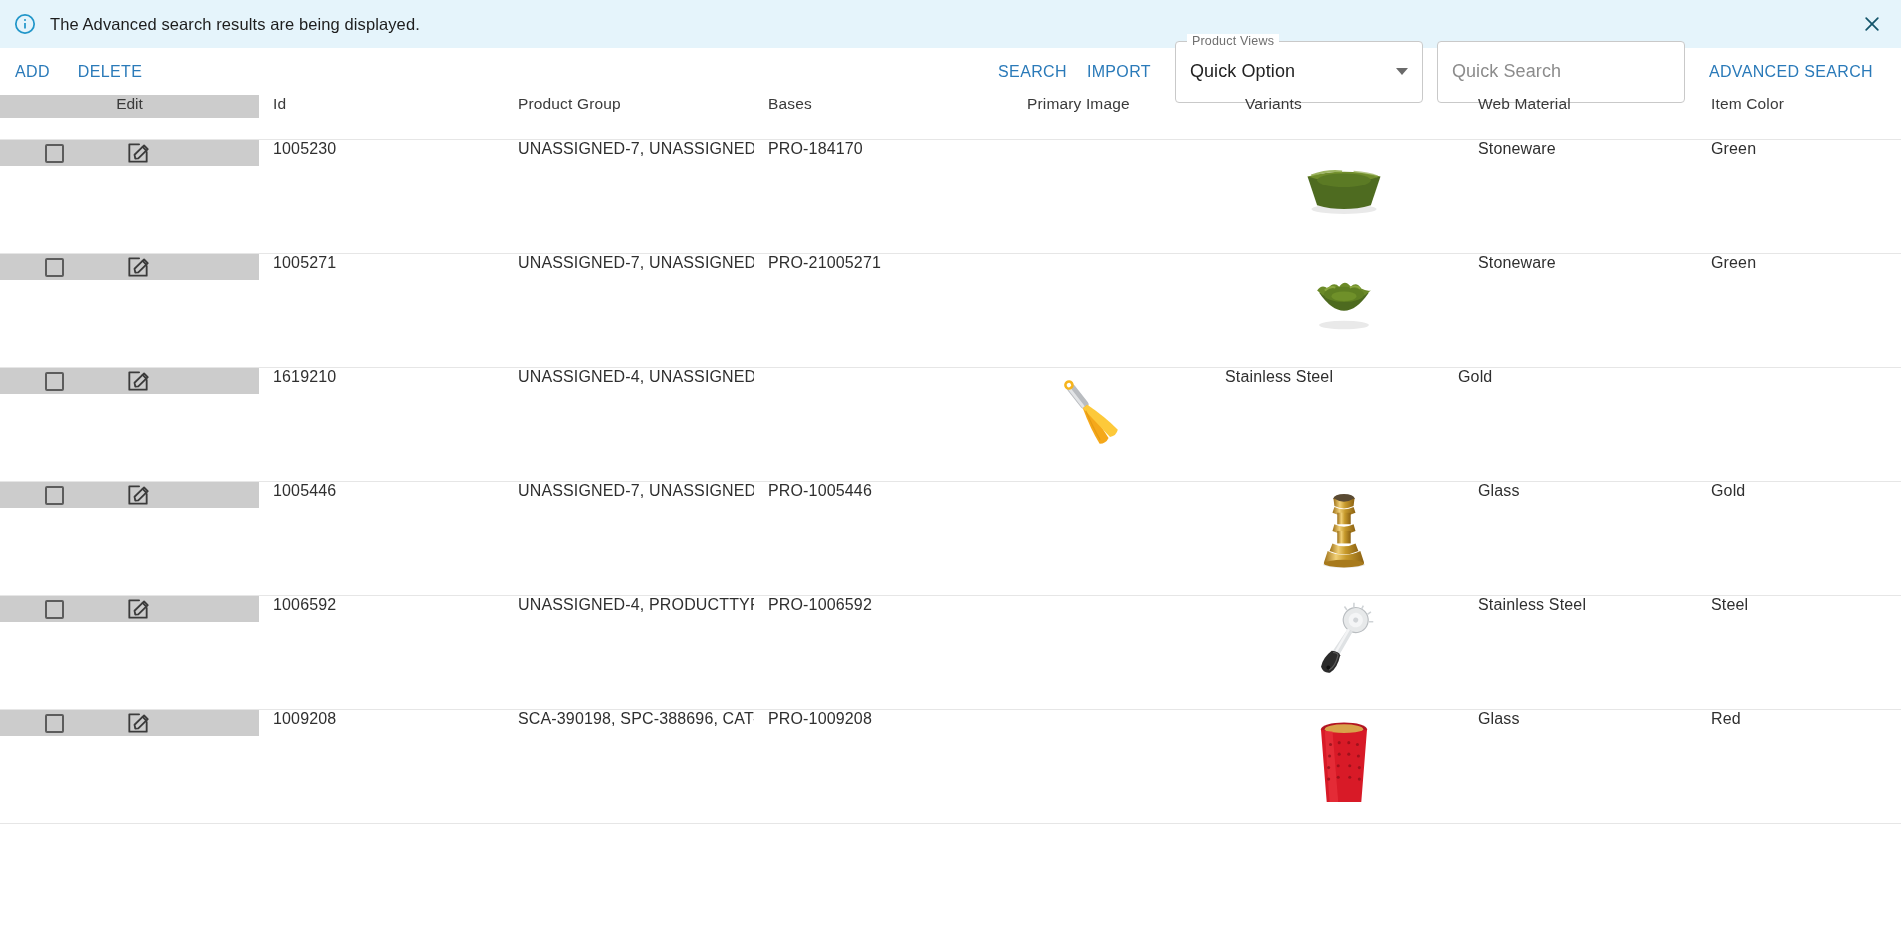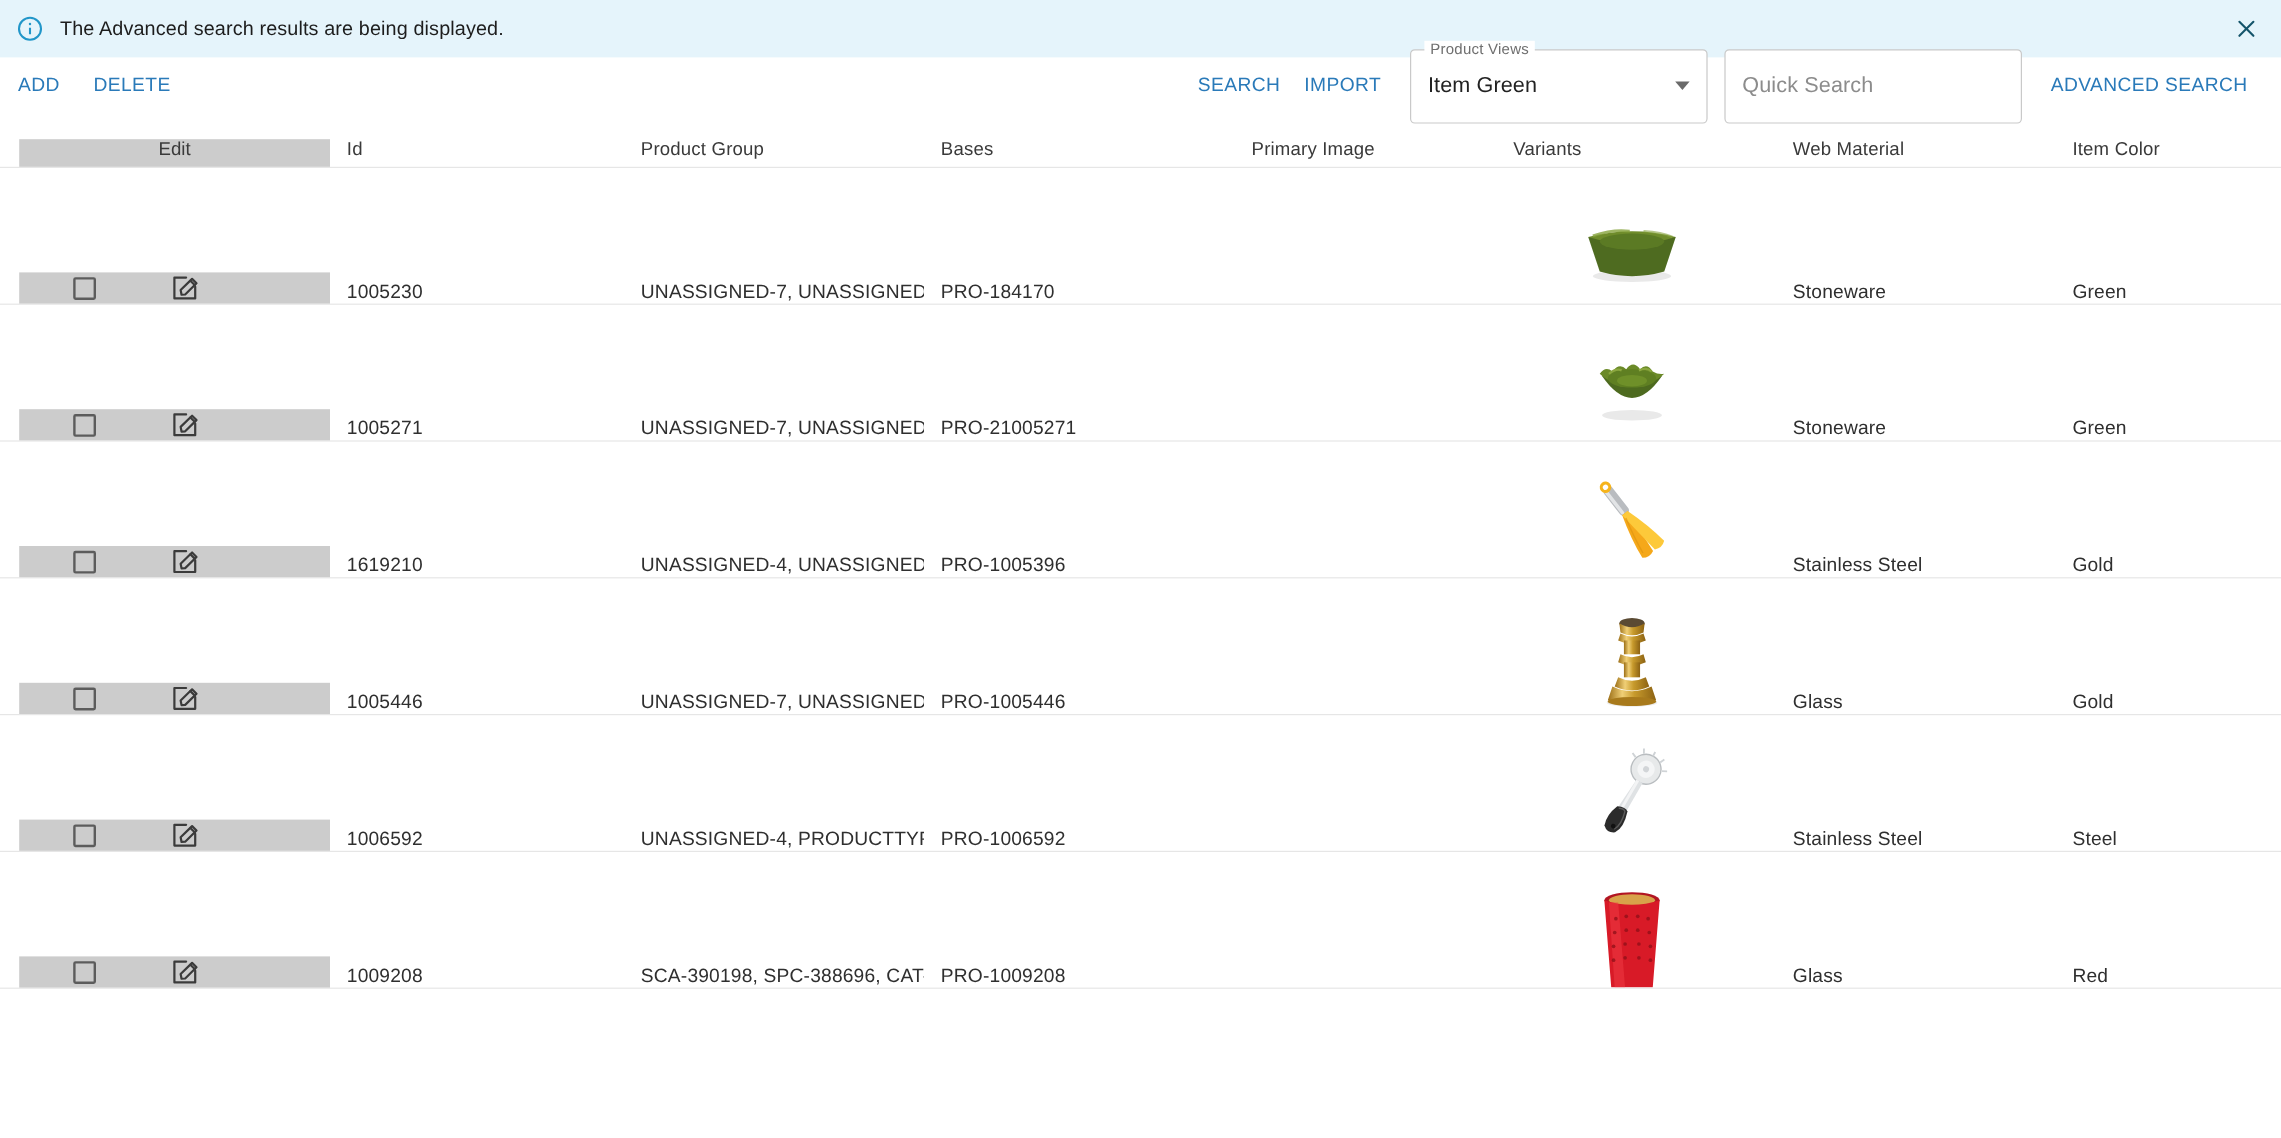--- a/index.html
+++ b/index.html
@@ -118,23 +118,22 @@
     letter-spacing: .35px;
     cursor: pointer;
     padding: 6px 18px 6px 24px;
     white-space: nowrap;
   }
 
   
   .grid { position: relative; }
   .row {
     display: flex;
-    align-items: flex-end;
+    align-items: flex-start;
     border-bottom: 1px solid #e6e6e6;
-    padding-left: 16px;
   }
   .head-row { height: 45px; border-bottom: 1px solid #e6e6e6; }
   .data-row { height: 114px; }
 
   .c-edit {
     flex: 0 0 259px;
     background: #cccccc;
     display: flex;
     align-items: center;
   }
@@ -210,21 +209,21 @@
     <button class="tb-link first">ADD</button>
     <button class="tb-link">DELETE</button>
   </div>
 
   <div class="tb-right">
     <button class="tb-link">SEARCH</button>
     <button class="tb-link">IMPORT</button>
 
     <div class="field">
       <span class="field-legend">Product Views</span>
-      <span class="field-value">Item Green</span>
+      <span class="field-value">Quick Option</span>
       <span class="caret"></span>
     </div>
 
     <div class="field search">
       <span class="field-placeholder">Quick Search</span>
     </div>
 
     <span class="adv-search">ADVANCED SEARCH</span>
   </div>
 </div>
@@ -320,21 +319,20 @@
               <svg viewBox="0 0 24 24" fill="none" stroke="currentColor" stroke-width="1.7" stroke-linecap="round" stroke-linejoin="round">
   <path d="M4 4 H13 M4 4 V20 H20 V11"></path>
   <path d="M9.5 17.2 L8.8 13.6 L17.6 5 L21 8.4 L12.3 17 Z"></path>
   <path d="M16.3 6.4 L19.6 9.7"></path>
 </svg>
             </span>
       </span>
     </div>
     <div class="cell c-id">1619210</div>
     <div class="cell c-group">UNASSIGNED-4, UNASSIGNED, PR</div>
-    <div class="cell c-bases">PRO-1005396</div>
     <div class="cell c-variants"></div>
     <div class="cell c-image">
       <span class="thumb">
     <svg viewBox="0 0 100 96">
       <g transform="rotate(-38 50 48)">
         <rect x="46" y="10" width="9" height="30" rx="4" fill="#b9bcc0"></rect>
         <rect x="47" y="12" width="3" height="26" rx="1.5" fill="#e2e4e6"></rect>
         <circle cx="50.5" cy="10" r="5" fill="#f6b41c"></circle>
         <circle cx="50.5" cy="10" r="2.3" fill="#fff"></circle>
         <path d="M47 38 q-7 22 -9 40 q5 4 11 1 q2 -20 4 -41 z" fill="#f5a81a"></path>

